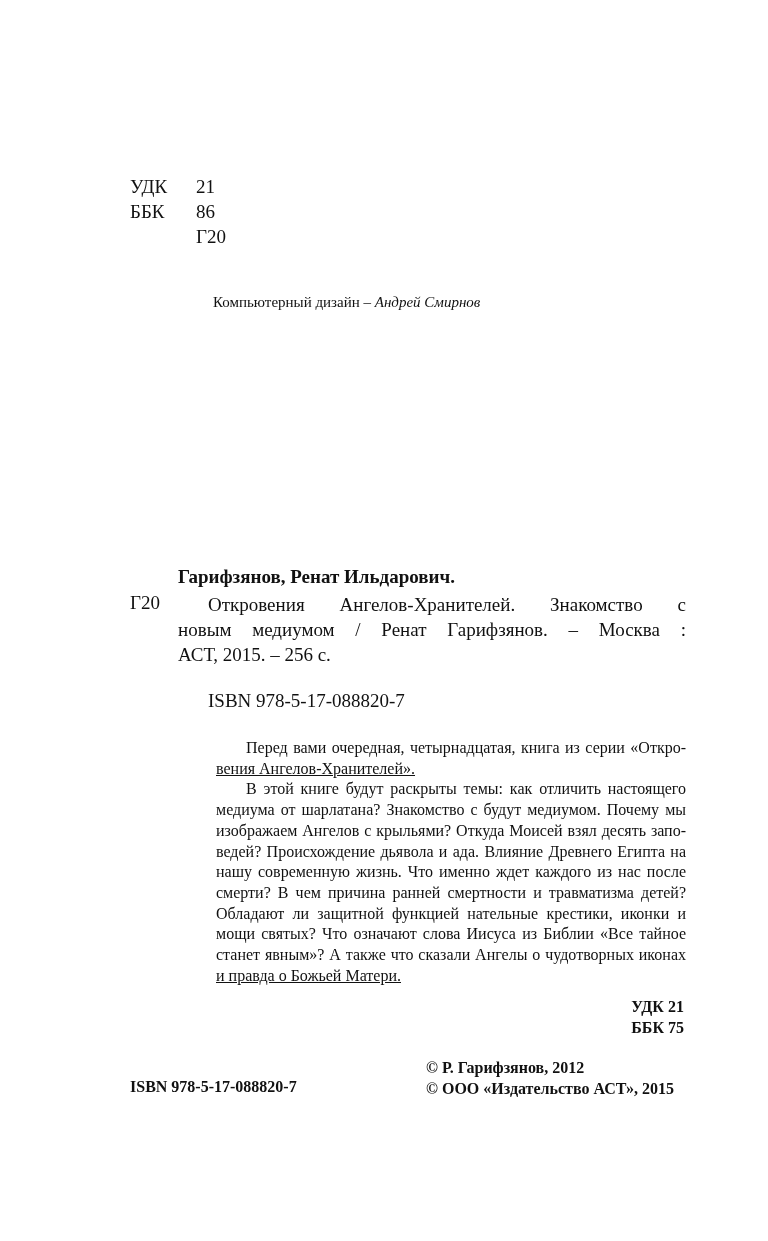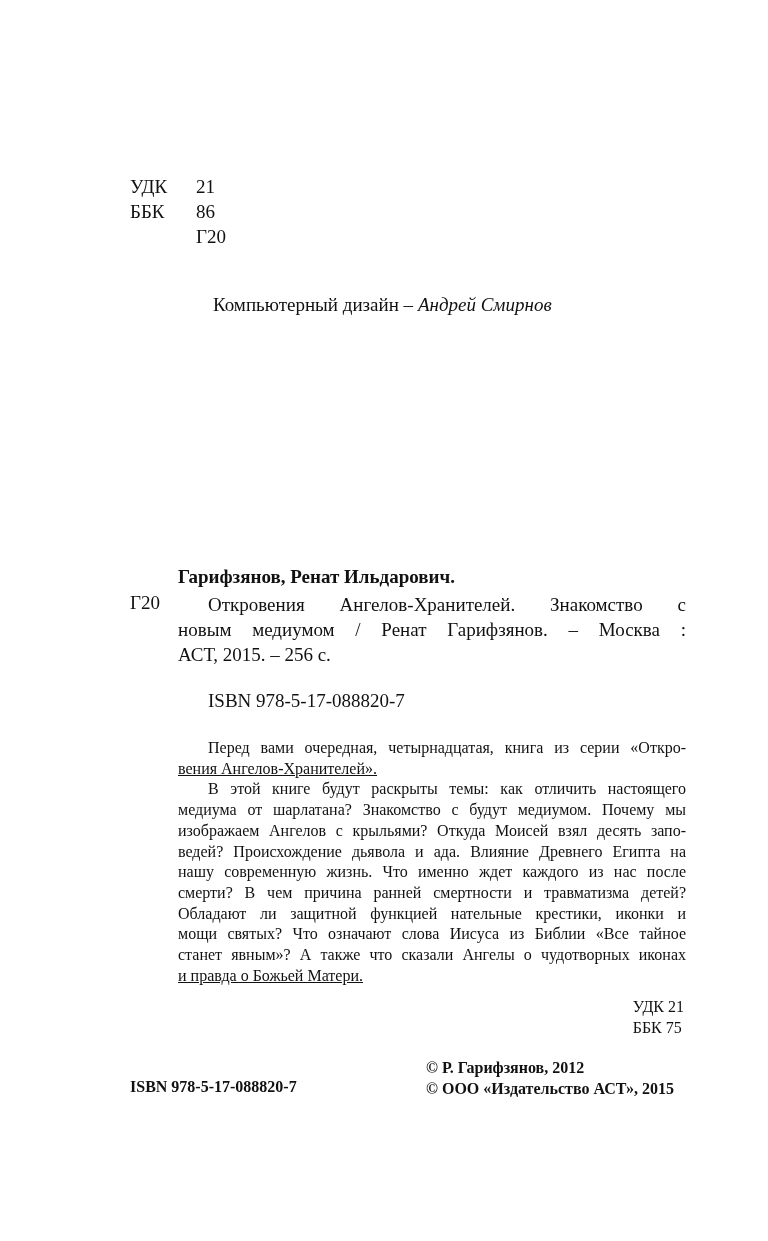--- a/index.html
+++ b/index.html
@@ -15,47 +15,47 @@
       color: #111111;
       font-family: "Liberation Serif", "DejaVu Serif", serif;
     }
     .abs { position: absolute; white-space: nowrap; }
 
     
     .codes { left: 130px; top: 174px; font-size: 19px; line-height: 25px; }
     .codes .row { display: flex; gap: 12px; }
     .codes .k { width: 54px; }
 
-    .design { left: 213px; top: 294px; font-size: 19px; }
+    .design { left: 213px; top: 294px; font-size: 15px; }
     .design i { font-style: italic; }
 
     
     .author { left: 178px; top: 566px; font-size: 19px; font-weight: bold; }
     .cardcode { left: 130px; top: 592px; font-size: 19px; }
     .cardbody {
       left: 178px; top: 592px; width: 508px;
       font-size: 19px; line-height: 25px;
       white-space: normal; text-align: justify; text-align-last: left;
     }
     .cardbody .line { display: block; text-align: justify; text-align-last: justify; }
     .cardbody .line.last { text-align-last: left; }
     .cardbody .line.first { text-indent: 30px; }
     .isbn1 { left: 208px; top: 690px; font-size: 19px; }
 
     
     .annot {
       left: 178px; top: 738px; width: 508px;
       font-size: 16px; line-height: 20.7px; white-space: normal;
     }
-    .annot .line { display: block; text-align: justify; text-align-last: justify; }
+    .annot .line { display: block; text-align: justify; text-align-last: justify; margin-left: 38px; }
     .annot .line.ind { text-indent: 30px; }
     .annot .line.last { text-align-last: left; text-decoration: underline; }
 
     
-    .codes2 { right: 84px; top: 996px; font-size: 16px; font-weight: normal; line-height: 21px; text-align: left; margin-left: 48px; }
+    .codes2 { right: 84px; top: 996px; font-size: 16px; font-weight: bold; line-height: 21px; text-align: left; margin-left: 48px; }
     .copy { left: 426px; top: 1057px; font-size: 16px; font-weight: bold; line-height: 21px; }
     .isbn2 { left: 130px; top: 1078px; font-size: 16px; font-weight: bold; }
   </style>
 </head>
 <body>
 
 <div class="abs codes">
   <div class="row">
     <span class="k">УДК</span>
     <span>21</span>

